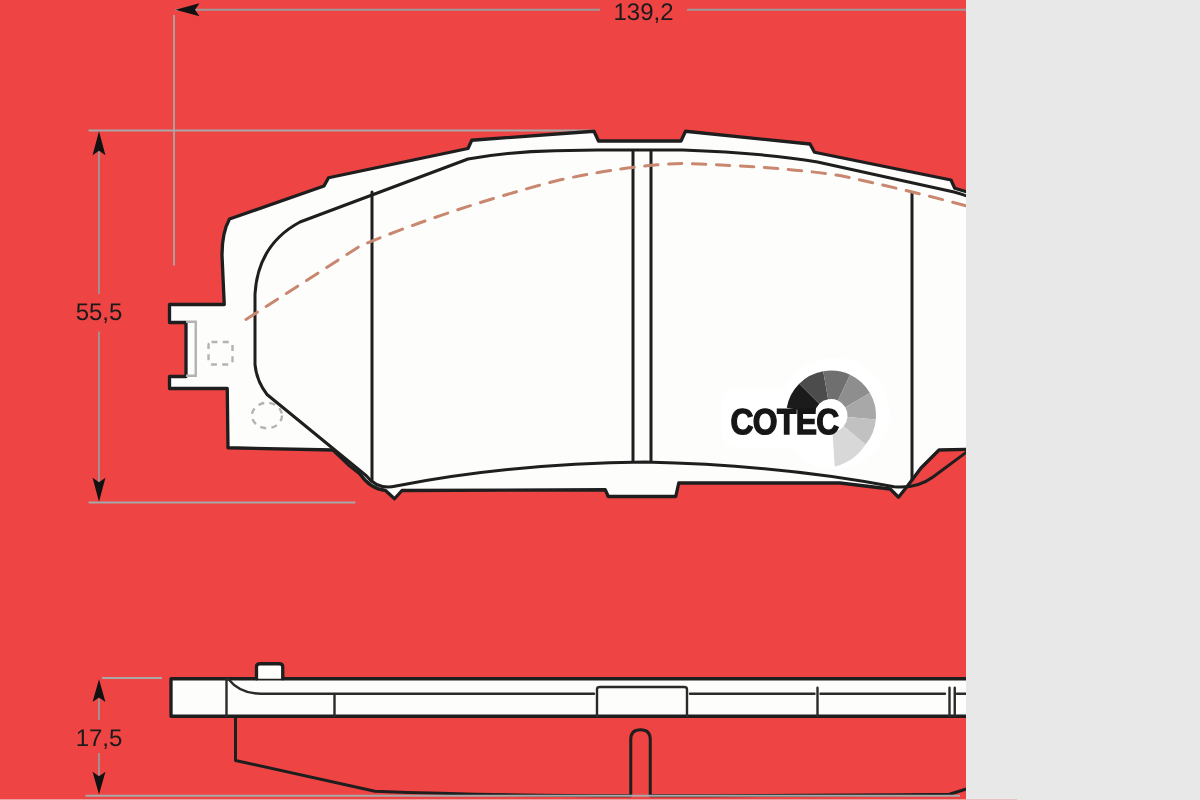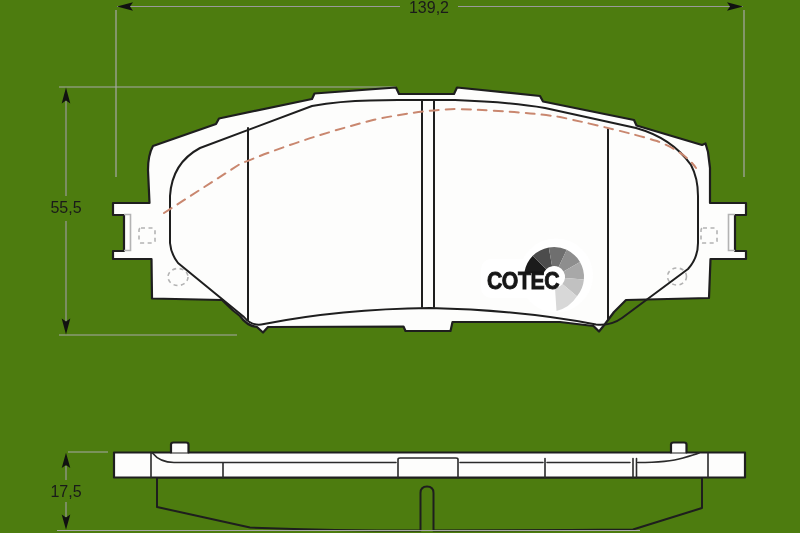--- a/index.html
+++ b/index.html
@@ -1,19 +1,19 @@
 <!DOCTYPE html>
 <html><head>
 <meta charset="utf-8">
 <style>
   html,body { margin:0; padding:0; background:#e8e8e8; }
   .stage {
     position:relative;
-    width:800px; height:533px;
-    background:#4d7c0f;
+    width:644px; height:533px;
+    background:#ef4444;
     overflow:hidden;
     font-family:"Liberation Sans", sans-serif;
   }
   svg { position:absolute; left:0; top:0; display:block; }
 
   .outline   { stroke:#1e1e1e; stroke-width:2.2; fill:#fdfdfc; stroke-linejoin:round; stroke-linecap:round; }
   .edge      { stroke:#1e1e1e; stroke-width:2;   fill:none;    stroke-linejoin:round; stroke-linecap:round; }
   .inner     { stroke:#2a2a2a; stroke-width:1.6; fill:none;    stroke-linejoin:round; stroke-linecap:round; }
   .dim-line  { stroke:#9a9a9a; stroke-width:1.2; fill:none; }
   .ext-line  { stroke:#a8a8a8; stroke-width:1.2; fill:none; }

